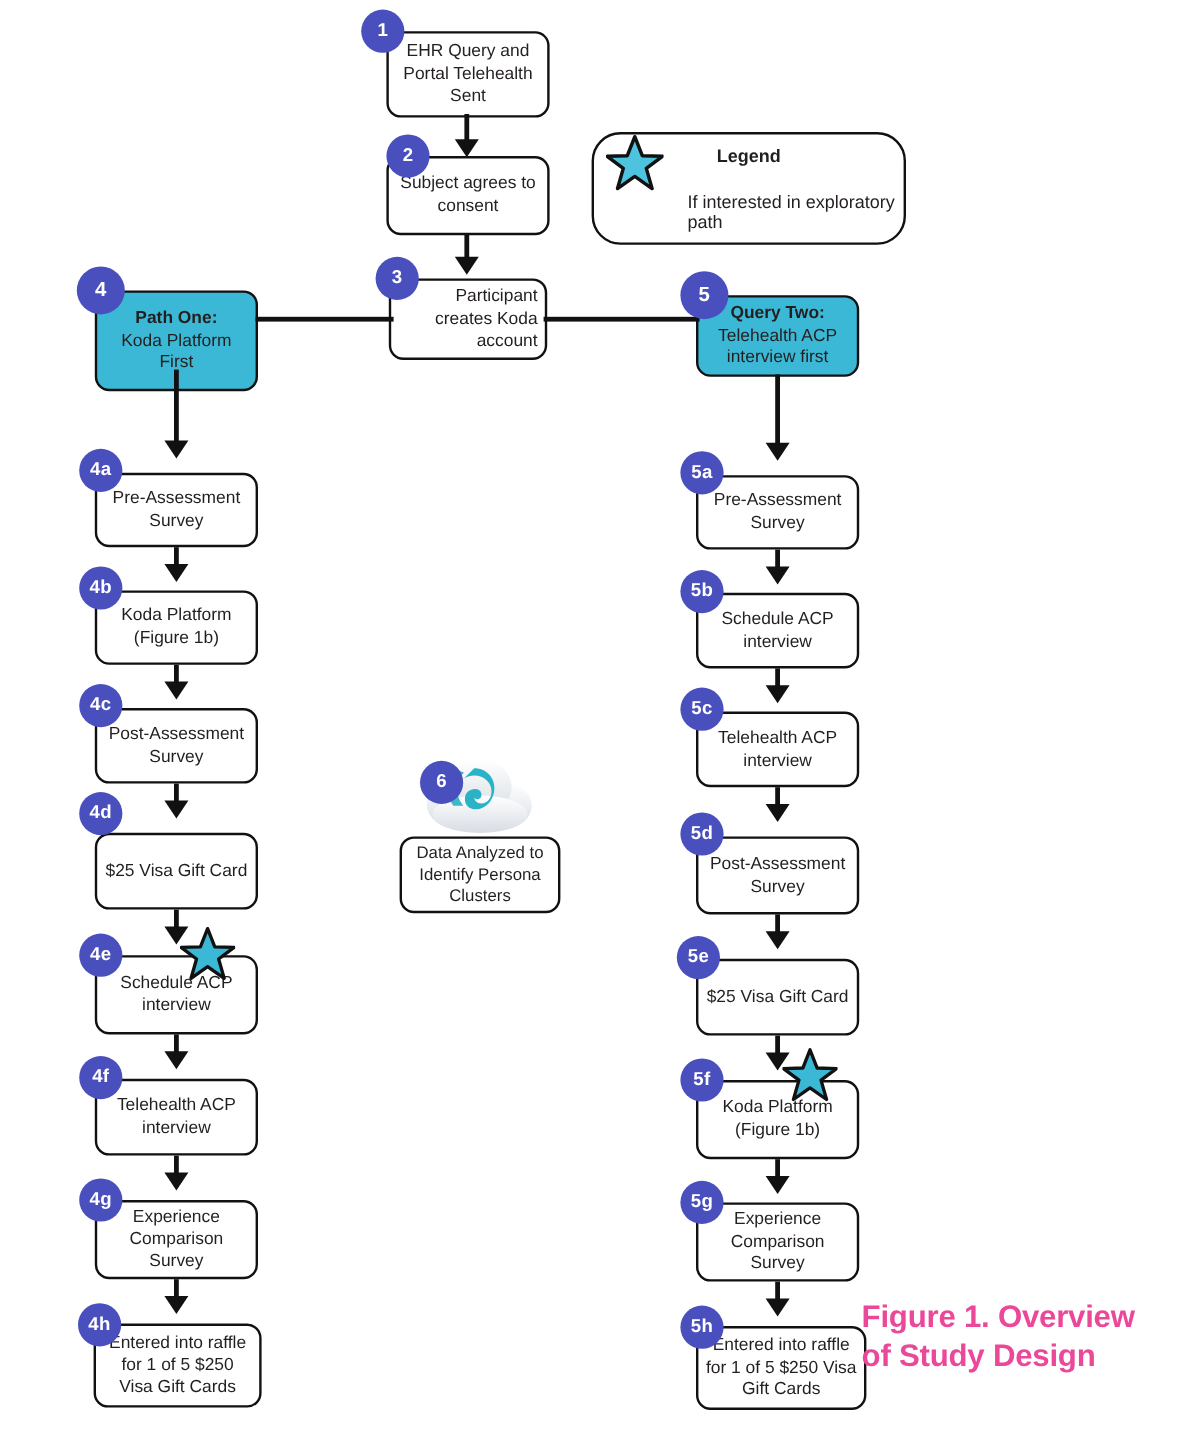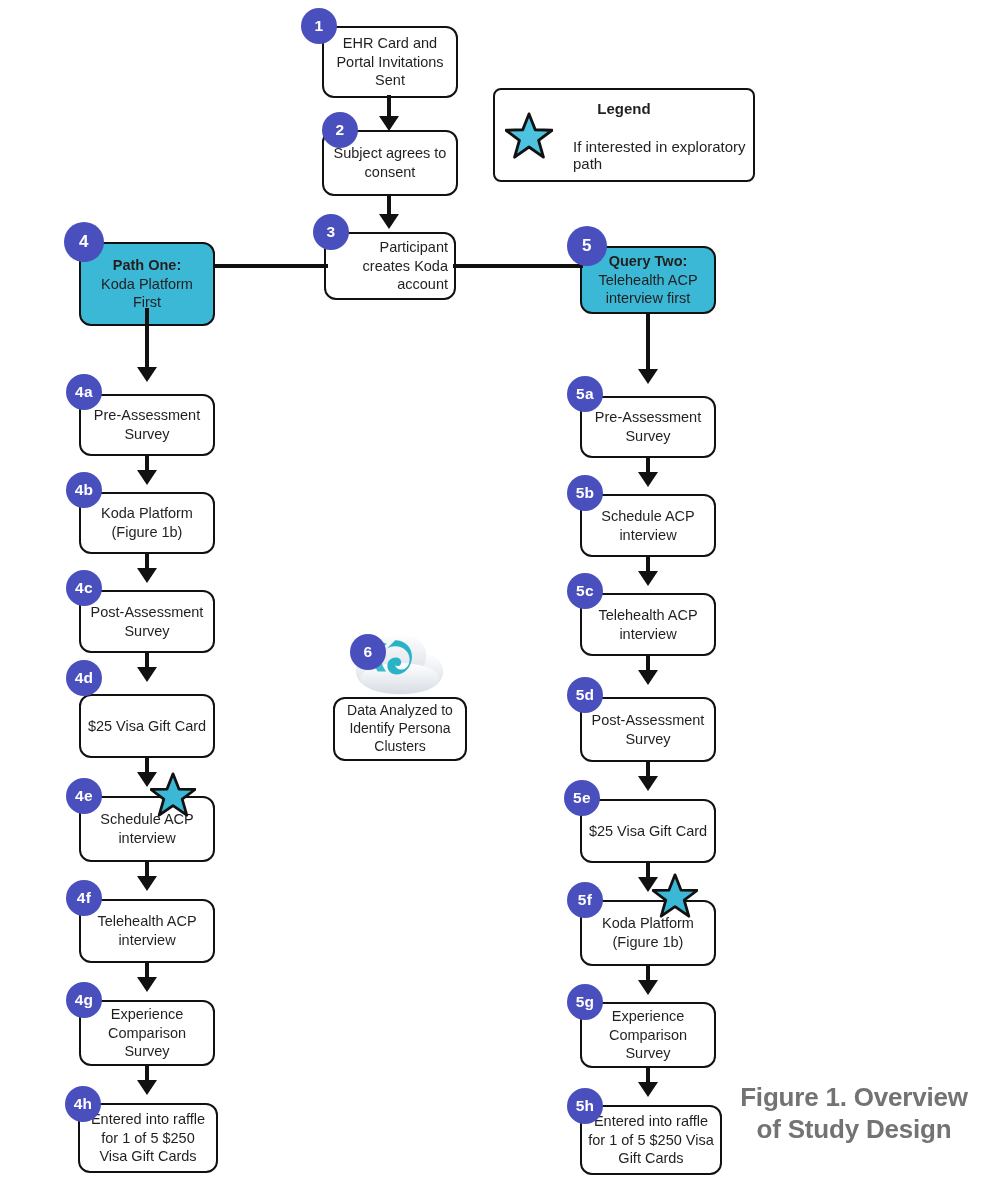--- a/index.html
+++ b/index.html
@@ -26,34 +26,34 @@
 
   
   .vline{position:absolute;width:4px;background:#111111;z-index:1;}
   .hline{position:absolute;height:4px;background:#111111;z-index:1;}
   .arrowhead{position:absolute;width:0;height:0;
              border-left:10px solid transparent;border-right:10px solid transparent;
              border-top:15px solid #111111;z-index:2;}
 
   
   .legend-box{position:absolute;box-sizing:border-box;border:2.5px solid #111111;
-              border-radius:8px;background:#fff;}
+              border-radius:24px;background:#fff;margin-top:22px;}
   .legend-title{position:absolute;width:100%;text-align:center;top:10px;left:0;
                 font-weight:bold;font-size:15px;}
   .legend-text{position:absolute;font-size:15px;}
 
   
   .star{position:absolute;z-index:7;}
 
   
   .cloud{position:absolute;z-index:3;}
 
   
   .caption{position:absolute;font-size:26px;font-weight:bold;line-height:1.22;
-           text-align:center;color:#737373;letter-spacing:-.2px;}
+           text-align:left;color:#ec4899;letter-spacing:-.2px;}
 </style>
 </head>
 <body>
 
 <div id="canvas">
 
   <div class="vline" style="left:387px;top:95px;height:26px;"></div>
   <div class="arrowhead" style="left:379px;top:116px;"></div>
 
   <div class="vline" style="left:387px;top:195px;height:22px;"></div>
@@ -105,21 +105,21 @@
   <div class="vline" style="left:646px;top:863px;height:20px;"></div>
   <div class="arrowhead" style="left:638px;top:877px;"></div>
 
   <div class="vline" style="left:646px;top:966px;height:20px;"></div>
   <div class="arrowhead" style="left:638px;top:980px;"></div>
 
   <div class="vline" style="left:646px;top:1068px;height:20px;"></div>
   <div class="arrowhead" style="left:638px;top:1082px;"></div>
 
   <div class="node" style="left:322px;top:26px;width:136px;height:72px;">
-    <span class="txt">EHR Card and Portal Invitations Sent</span>
+    <span class="txt">EHR Query and Portal Telehealth Sent</span>
   </div>
   <div class="badge sm" style="left:301px;top:8px;">1</div>
 
   <div class="node" style="left:322px;top:130px;width:136px;height:66px;">
     <span class="txt">Subject agrees to consent</span>
   </div>
   <div class="badge sm" style="left:322px;top:112px;">
       <span>2</span>
     </div>
 

